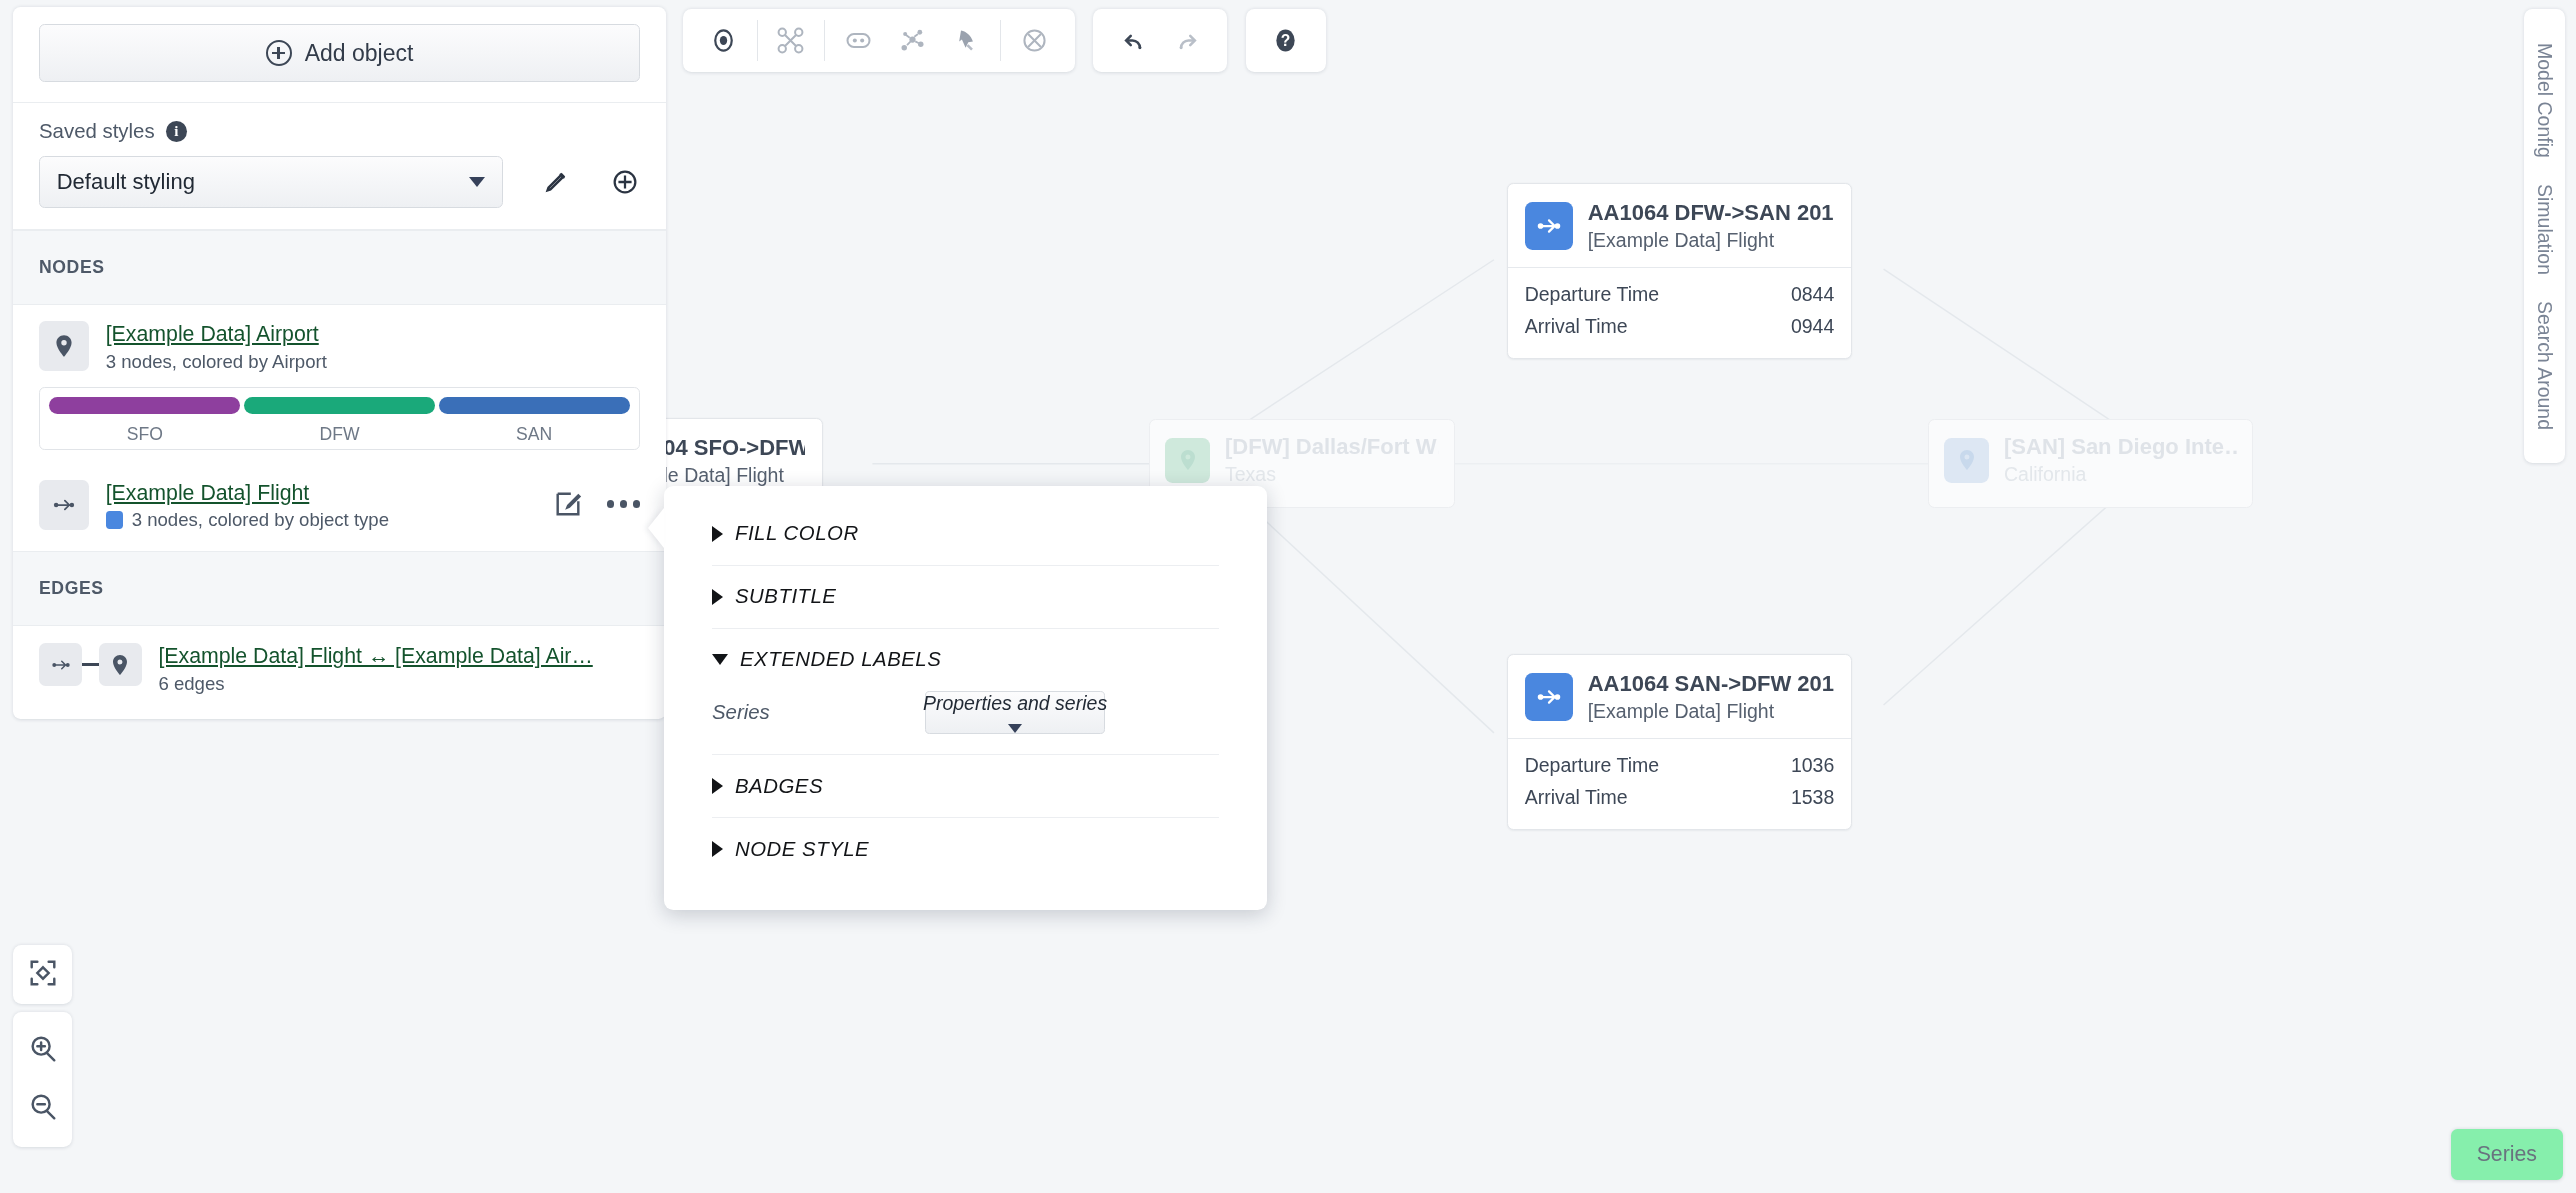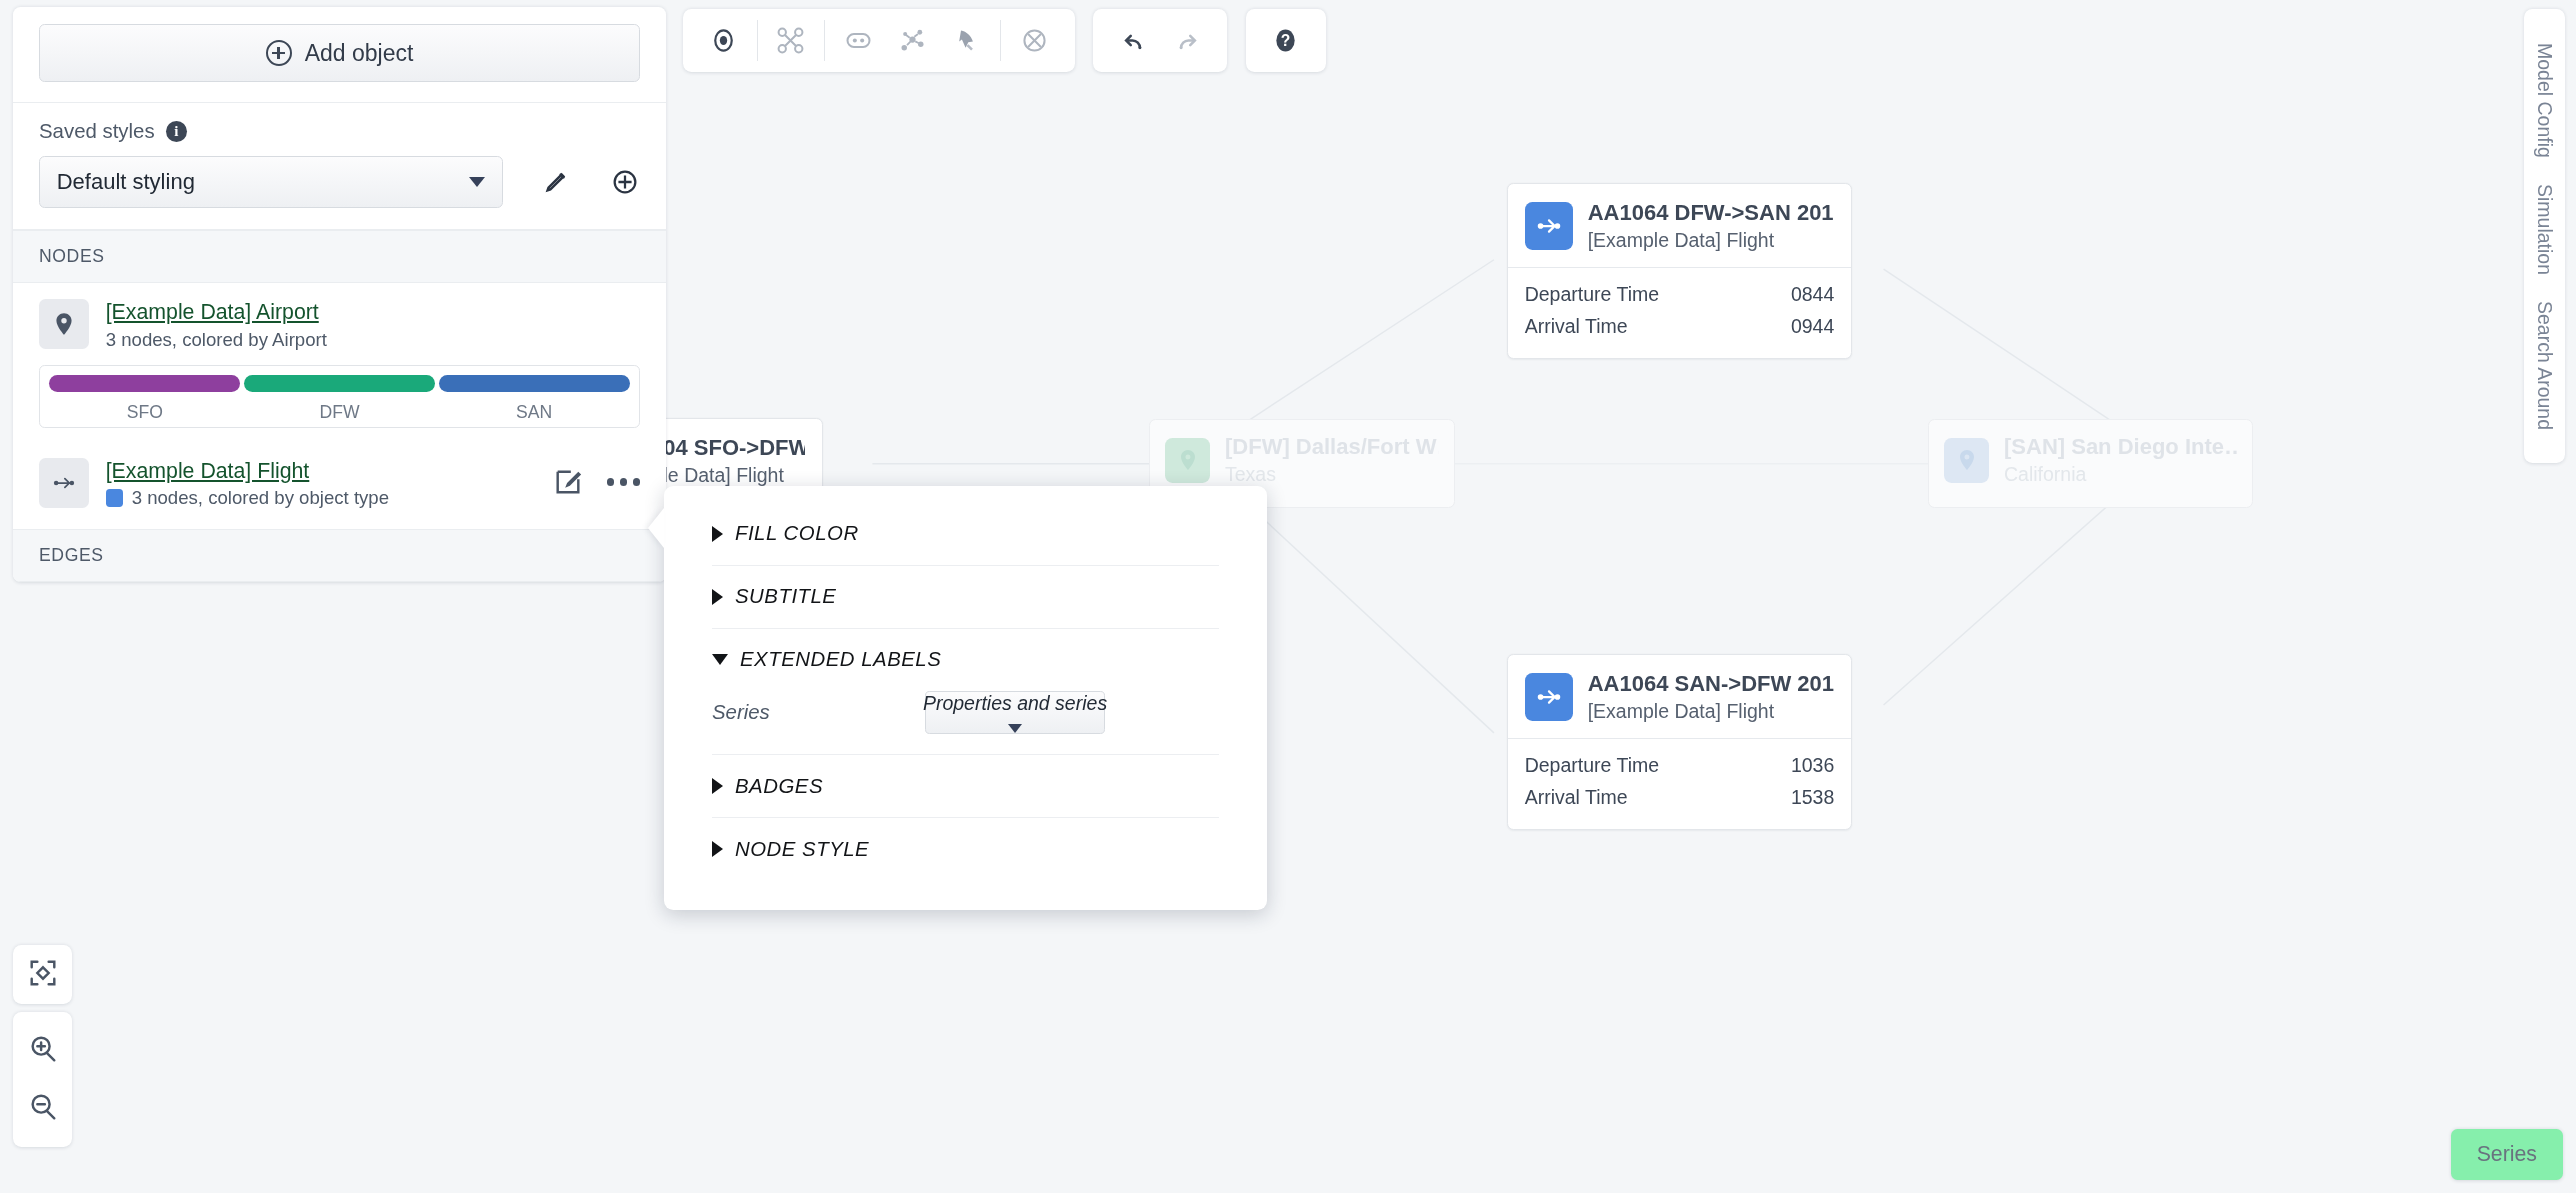--- a/index.html
+++ b/index.html
@@ -121,21 +121,21 @@
     border: 0.9px solid #d7dbe0; border-radius: 5.6px;
     display: flex; align-items: center; padding: 0 16.7px;
     font-size: 22px; color: #222a35; cursor: pointer;
   }
   .select-box .sel-val { flex: 1 1 auto; white-space: nowrap; overflow: hidden; }
   .caret { width: 0; height: 0; border-left: 8.4px solid transparent; border-right: 8.4px solid transparent; border-top: 10.2px solid #36415a; }
   .icon-btn-plain { cursor: pointer; display: flex; align-items: center; justify-content: center; }
 
   .group-head {
     background: #f5f7f9; border-top: 0.9px solid #eaedf0; border-bottom: 0.9px solid #eaedf0;
-    padding: 15px 26px; font-size: 17.6px; font-weight: normal;
+    padding: 26px 26px; font-size: 17.6px; font-weight: bold;
     letter-spacing: 0.6px; color: #4e5968;
   }
 
   .layer-row { display: flex; align-items: flex-start; gap: 16.7px; padding: 16.7px 26px 3.7px 26px; position: relative; }
   .layer-ico {
     width: 50px; height: 50px; border-radius: 6.5px; background: #e8eaee;
     display: flex; align-items: center; justify-content: center; flex: 0 0 auto;
   }
   .layer-ico.sm { width: 43px; height: 43px; }
   .layer-txt { min-width: 0; flex: 1 1 auto; }
@@ -549,20 +549,43 @@
         <span class="dots">
             <i></i>
             <i></i>
             <i></i>
           </span>
       </div>
     </div>
 
     <div class="group-head">EDGES</div>
 
+    <div class="layer-row" style="padding-bottom:24px;">
+      <div class="edge-row-pair">
+        <div class="layer-ico sm">
+          <svg width="24" height="24" viewBox="0 0 32 32" fill="none" stroke="#4a5565" stroke-width="2" stroke-linecap="round">
+            <circle cx="7" cy="16" r="2.6" fill="#4a5565" stroke="none"></circle>
+            <circle cx="25" cy="16" r="2.6" fill="#4a5565" stroke="none"></circle>
+            <path d="M9 16h14M17 11l5 5-5 5"></path>
+          </svg>
+        </div>
+        <span class="edge-dash"></span>
+        <div class="layer-ico sm">
+          <svg width="24" height="24" viewBox="0 0 24 24" fill="#4a5565">
+            <path d="M12 2C8.1 2 5 5.1 5 9c0 5.2 7 13 7 13s7-7.8 7-13c0-3.9-3.1-7-7-7zm0 9.5A2.5 2.5 0 1 1 12 6.5a2.5 2.5 0 0 1 0 5z"></path>
+          </svg>
+        </div>
+      </div>
+      <div class="layer-txt">
+        <div class="layer-title">[Example Data] Flight ↔ [Example Data] Air…</div>
+        <div class="layer-sub">
+          <span>6 edges</span>
+        </div>
+      </div>
+    </div>
 
   </div>
 
   <div class="popup">
     <span class="popup-notch"></span>
     <div class="popup-inner">
 
       <div class="acc-sec">
         <div class="acc-head">
           <span class="tri closed"></span>

